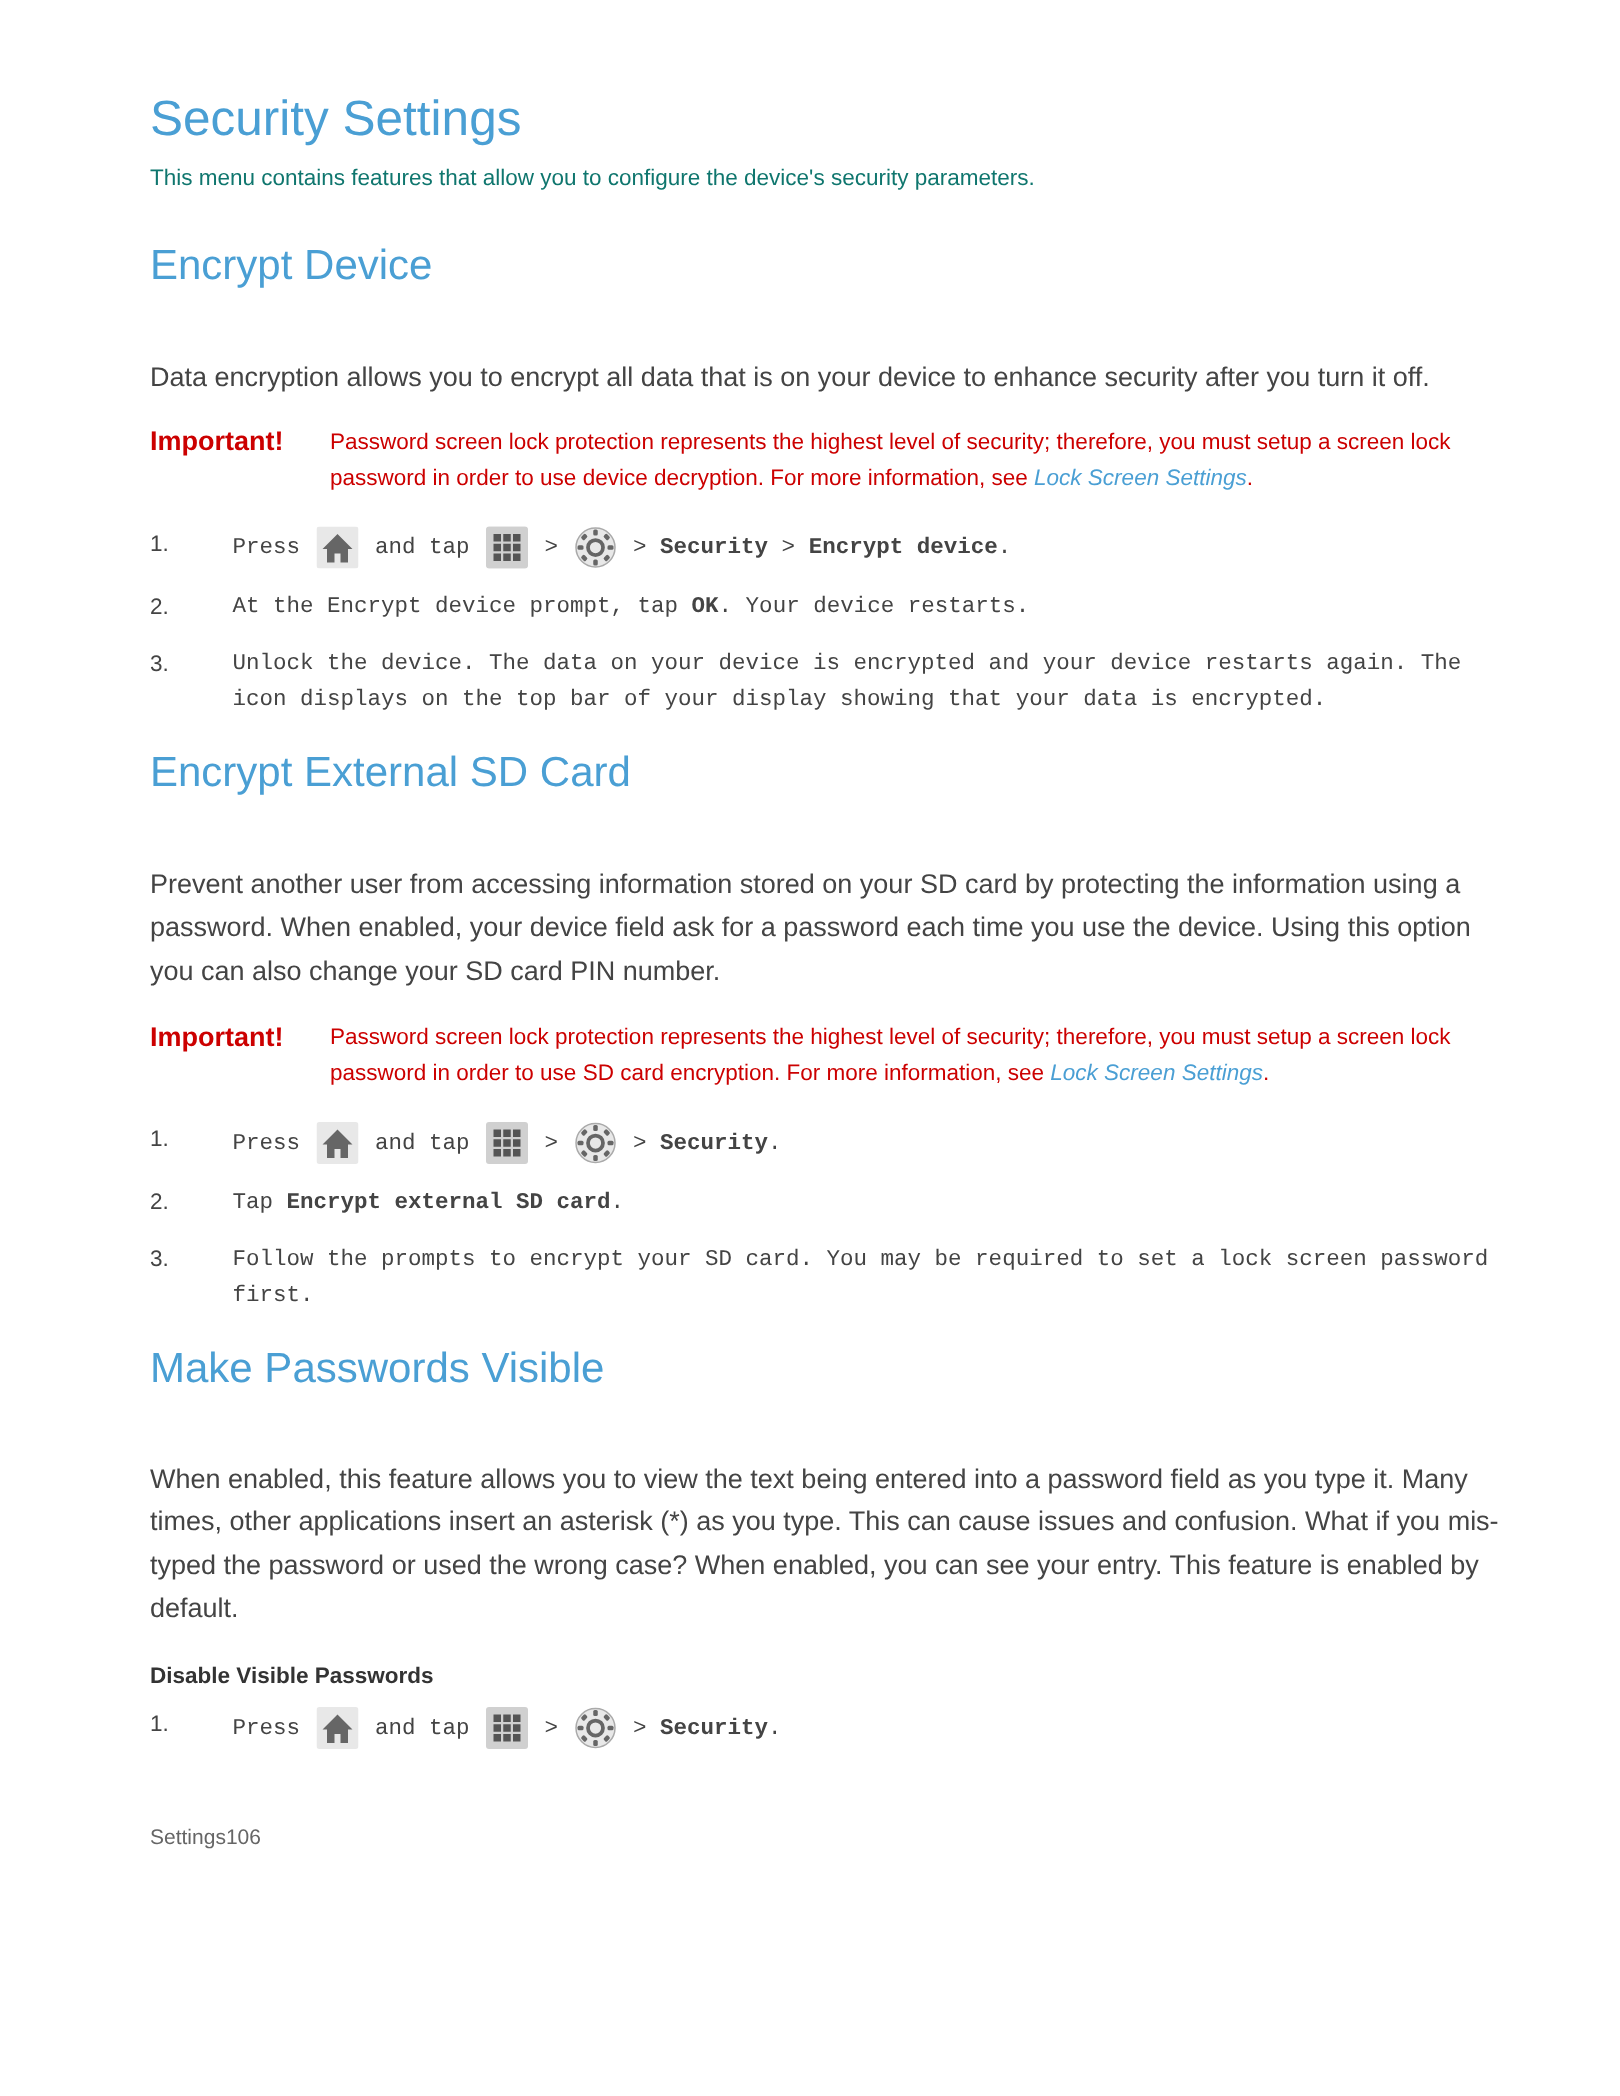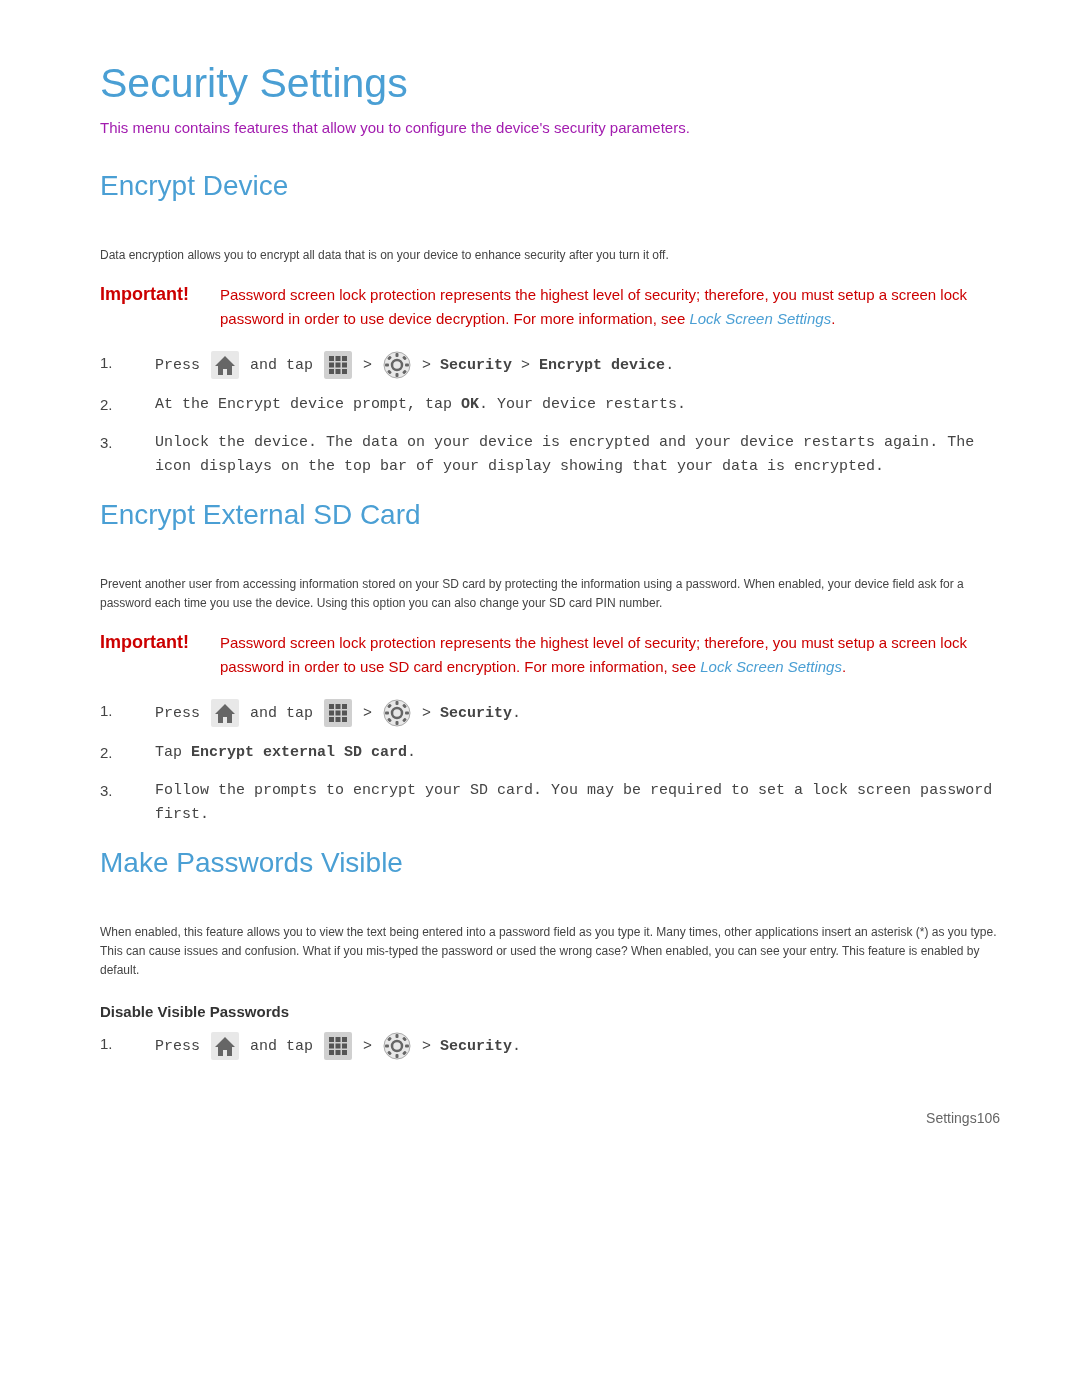--- a/index.html
+++ b/index.html
@@ -12,43 +12,43 @@
       background: #ffffff;
       font-family: Arial, Helvetica, sans-serif;
       font-size: 15px;
       color: #333333;
       width: 1080px;
       min-height: 1397px;
       padding: 60px 80px 60px 100px;
     }
 
     .page-title {
-      font-size: 41px;
+      font-size: 33px;
       font-weight: 300;
       color: #4a9fd4;
       margin-bottom: 10px;
     }
 
     .page-subtitle {
       font-size: 15px;
-      color: #a21caf;
+      color: #0f766e;
       margin-bottom: 30px;
       line-height: 1.5;
     }
 
     .section-title {
       font-size: 28px;
       font-weight: 300;
       color: #4a9fd4;
       margin-bottom: 10px;
       margin-top: 10px;
     }
 
     .section-desc {
-      font-size: 12px;
+      font-size: 18px;
       color: #444;
       line-height: 1.6;
       margin-bottom: 18px;
       margin-top: 44px;
     }
 
     .important-block {
       display: flex;
       margin-bottom: 20px;
       margin-top: 10px;
@@ -137,21 +137,21 @@
     .subsection-title {
       font-size: 15px;
       font-weight: bold;
       color: #333;
       margin-bottom: 12px;
       margin-top: 22px;
     }
 
     .footer {
       display: flex;
-      justify-content: flex-end;
+      justify-content: flex-start;
       align-items: center;
       margin-top: 40px;
       padding-top: 10px;
       border-top: none;
       font-size: 14px;
       color: #666;
     }
 
   </style>
 </head>

